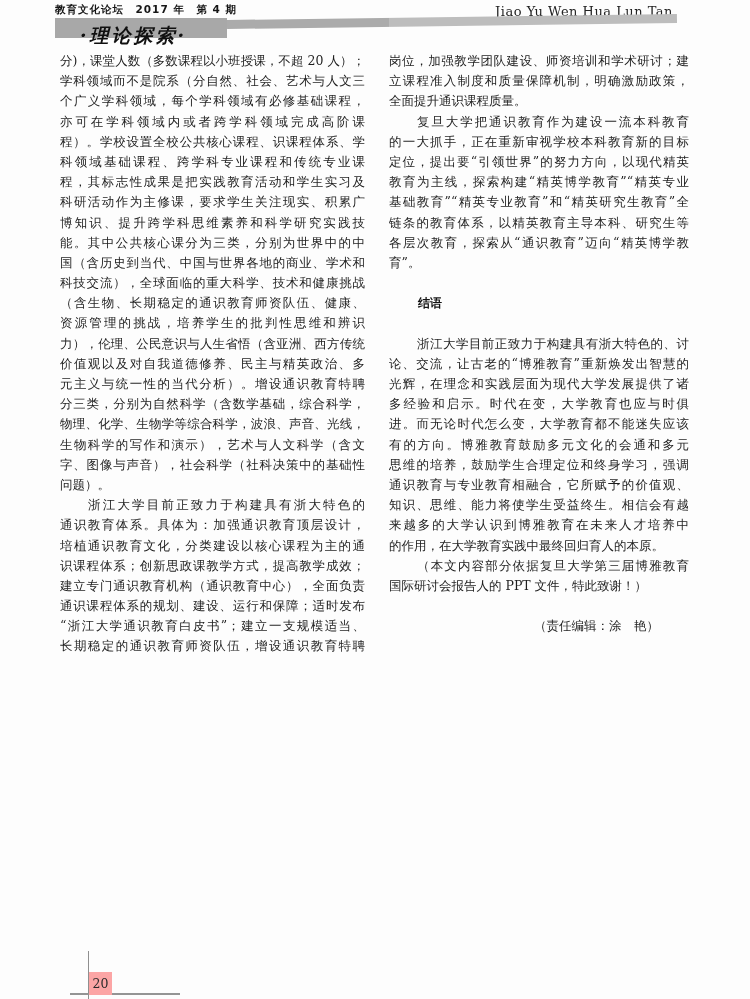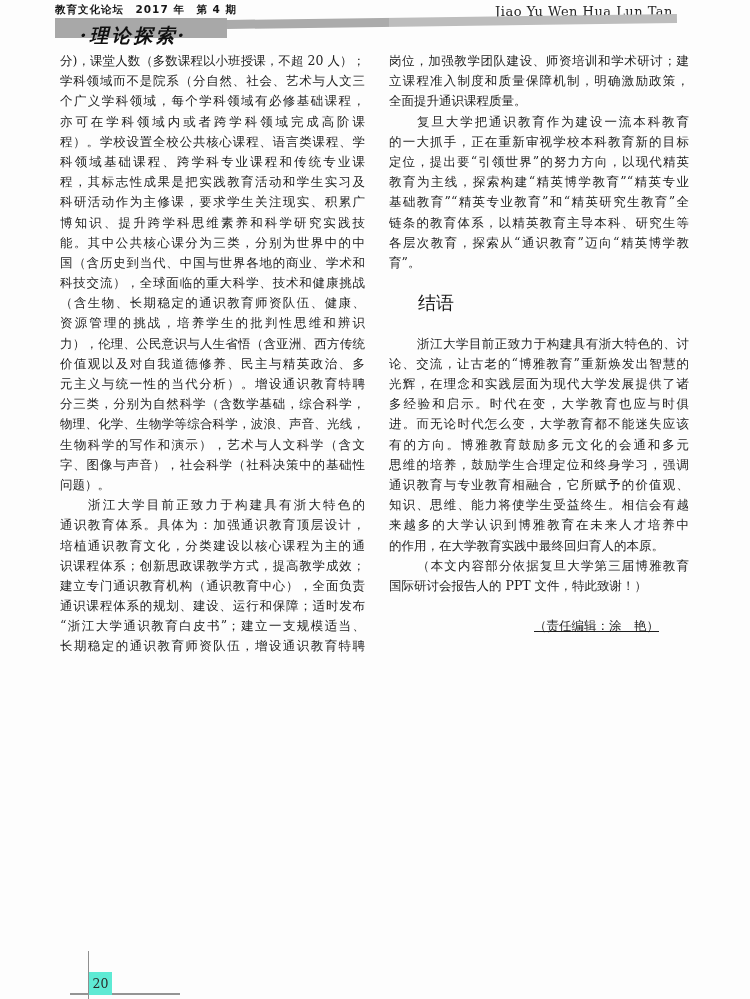--- a/index.html
+++ b/index.html
@@ -44,50 +44,50 @@
   .line{
     height:20.2px;line-height:20.2px;overflow:hidden;
     text-align:justify;text-align-last:justify;
     color:#1e1e1e;
   }
   .line.para-end{text-align-last:left;}
   .line.indent{text-indent:28px;}
   .line.heading{
     text-align-last:left;text-indent:29px;
     font-family:"DejaVu Sans","Liberation Sans",sans-serif;
-    font-weight:400;font-size:18px;color:#141414;
+    font-weight:700;font-size:12px;color:#141414;
   }
-  .line.editor{text-align-last:right;padding-right:30px;text-decoration:underline;}
+  .line.editor{text-align-last:right;padding-right:30px;}
   
   .footer-vrule{position:absolute;left:88px;top:951px;width:1px;height:48px;background:#8f8f8f;}
   .footer-hrule{position:absolute;left:70px;top:993px;width:110px;height:2px;background:#949494;}
   .pagenum-box{
     position:absolute;left:89px;top:972px;width:23px;height:23px;
-    background:#5eead4;text-align:center;line-height:23px;
+    background:#fca5a5;text-align:center;line-height:23px;
     font-size:12.5px;color:#2a2a2a;
   }
 </style>
 </head>
 <body>
 
 <div class="page">
 
   <div class="hdr-left">教育文化论坛　2017 年　第 4 期</div>
   <div class="hdr-right">Jiao Yu Wen Hua Lun Tan</div>
 
   <div class="banner-box"></div>
   <div class="banner-strip"></div>
   <div class="section-title">·理论探索·</div>
 
   <div class="col col-left">
       <div class="line">分)，课堂人数（多数课程以小班授课，不超 20 人）；</div>
       <div class="line">学科领域而不是院系（分自然、社会、艺术与人文三</div>
       <div class="line">个广义学科领域，每个学科领域有必修基础课程，</div>
       <div class="line">亦可在学科领域内或者跨学科领域完成高阶课</div>
-      <div class="line">程）。学校设置全校公共核心课程、语言类课程、学</div>
+      <div class="line">程）。学校设置全校公共核心课程、识课程体系、学</div>
       <div class="line">科领域基础课程、跨学科专业课程和传统专业课</div>
       <div class="line">程，其标志性成果是把实践教育活动和学生实习及</div>
       <div class="line">科研活动作为主修课，要求学生关注现实、积累广</div>
       <div class="line">博知识、提升跨学科思维素养和科学研究实践技</div>
       <div class="line">能。其中公共核心课分为三类，分别为世界中的中</div>
       <div class="line">国（含历史到当代、中国与世界各地的商业、学术和</div>
       <div class="line">科技交流），全球面临的重大科学、技术和健康挑战</div>
       <div class="line">（含生物、长期稳定的通识教育师资队伍、健康、</div>
       <div class="line">资源管理的挑战，培养学生的批判性思维和辨识</div>
       <div class="line">力），伦理、公民意识与人生省悟（含亚洲、西方传统</div>

